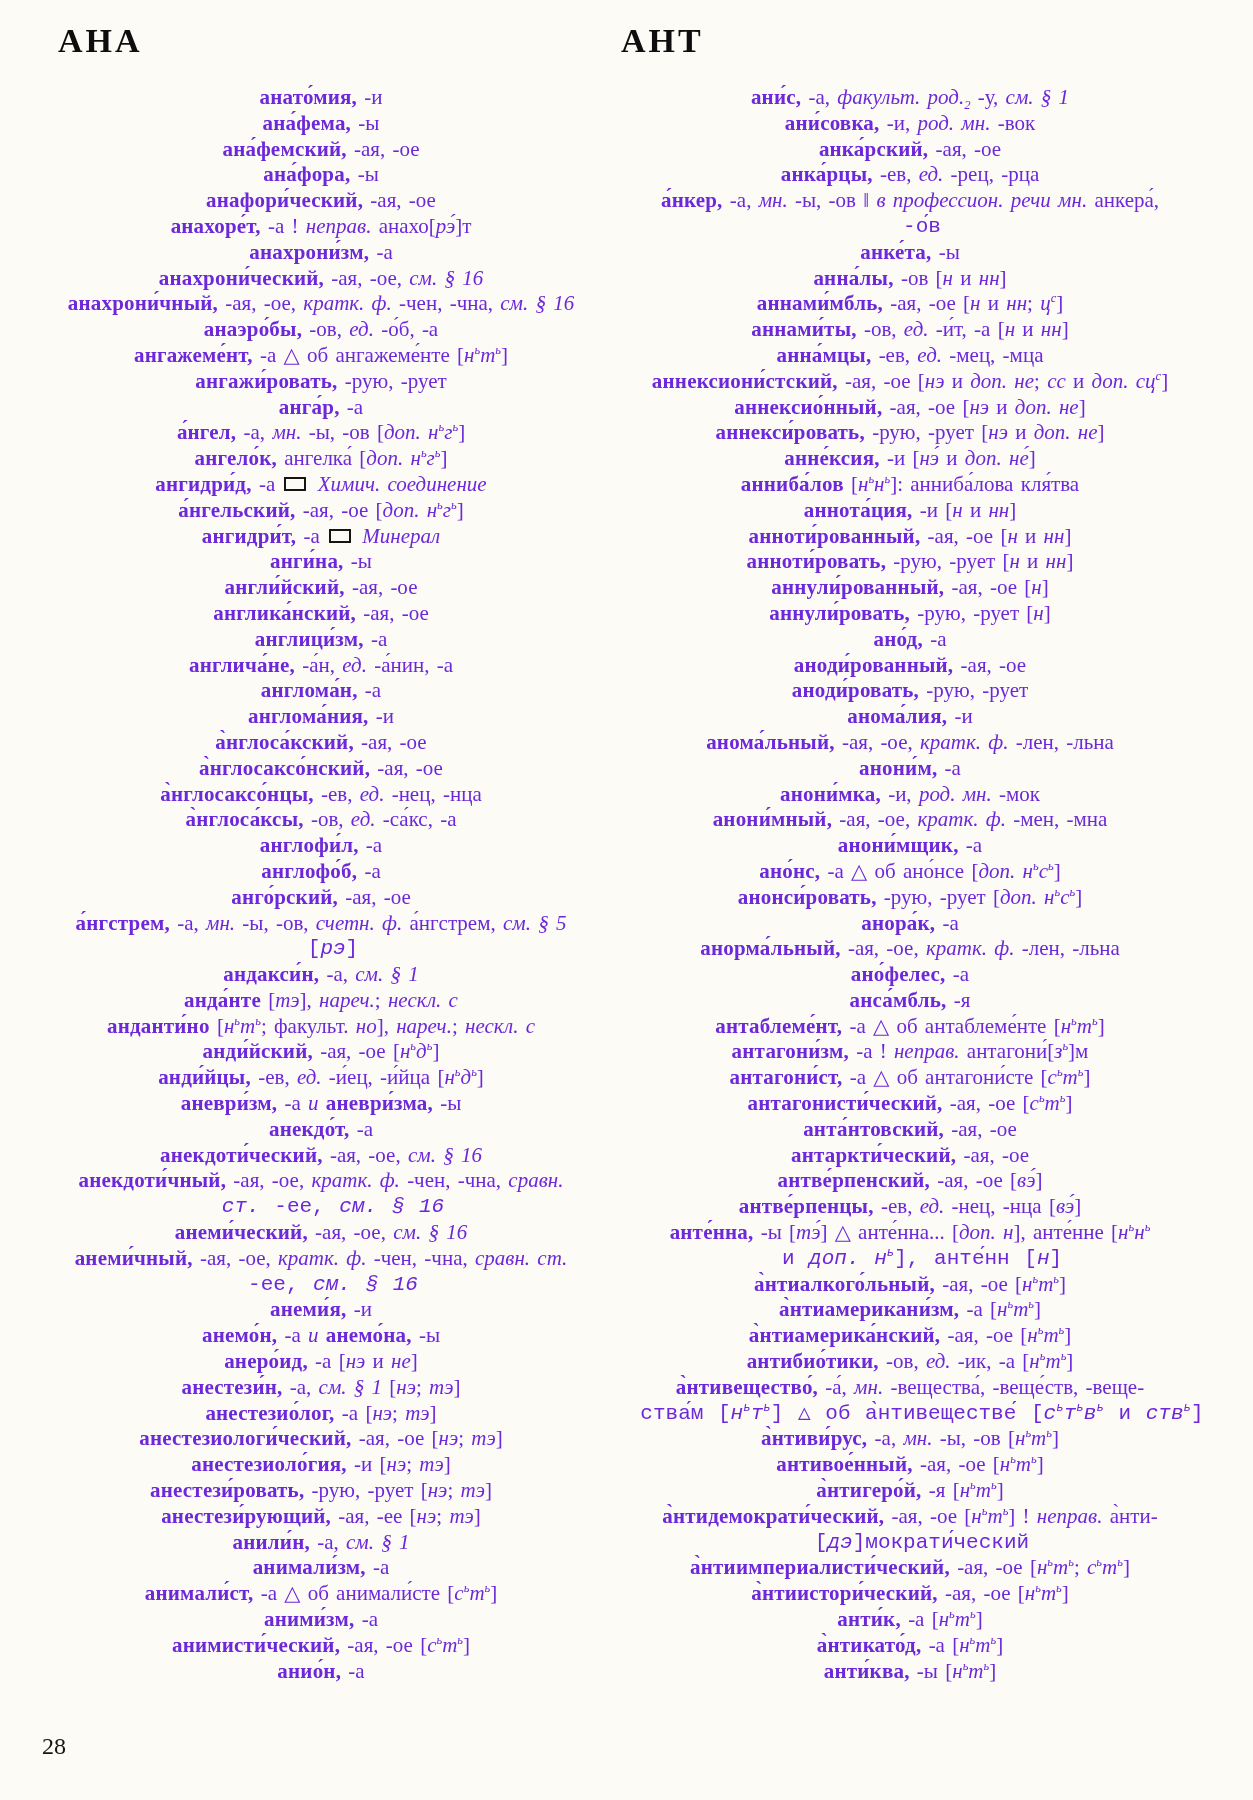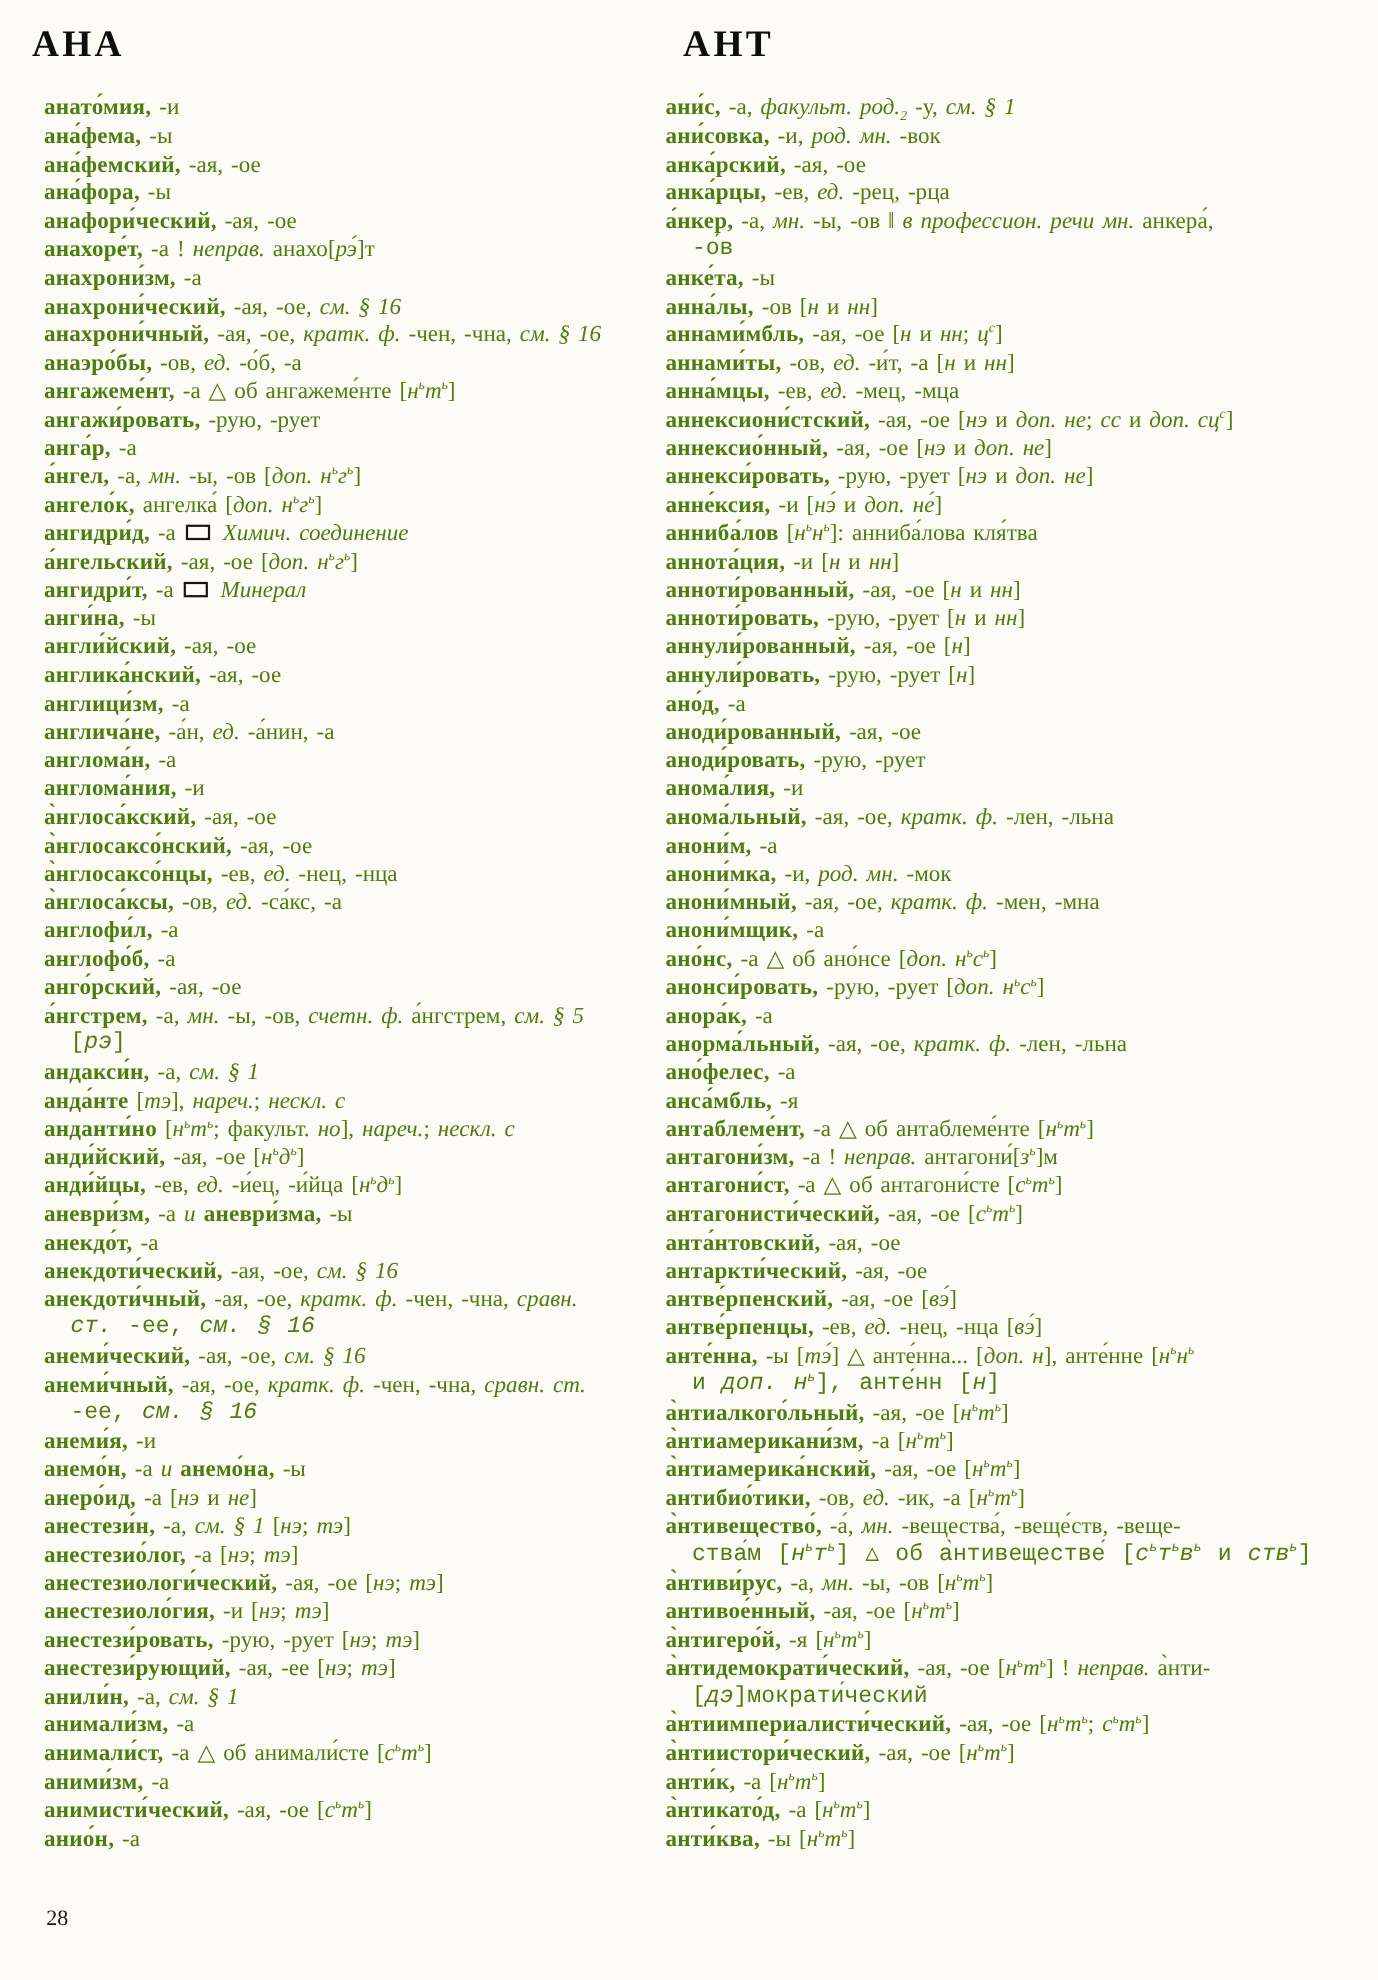--- a/index.html
+++ b/index.html
@@ -13,26 +13,27 @@
     width:1253px; height:1800px;
     background:#fcfbf6;
     color:#151515;
     overflow:hidden;
   }
   .col-header {
     position:absolute; top:22px;
     font-size:34px; font-weight:bold; letter-spacing:3px;
     color:#0e0e0e;
   }
-  #header-left  { left:29px; }
+  #header-left  { left:58px; }
   #header-right { left:621px; }
   .column {
     position:absolute; top:85px;
     font-size:21px; line-height:25.8px;
-    color:#4d7c0f;
+    color:#6d28d9;
+    text-align:center;
   }
   #col-left  { left:40px;  width:562px; }
   #col-right { left:605px; width:610px; }
   .entry { }
   .line { white-space:nowrap; word-spacing:2px; }
   .line.cont { padding-left:24px;font-family:Liberation Mono, monospace; }
   .line b { font-weight:bold; letter-spacing:0.2px; }
   .line i { font-style:italic; }
   .line sup {
     font-style:italic; font-size:12.5px;
@@ -42,21 +43,21 @@
     font-style:italic; font-size:12.5px;
     vertical-align:sub; line-height:0;
   }
   .rect {
     display:inline-block; width:18px; height:10px;
     border:2px solid #151515; margin:0 4px 0 2px;
     vertical-align:baseline;
   }
   .pageno {
     position:absolute; left:42px; top:1733px;
-    font-size:20px; color:#151515;
+    font-size:24px; color:#151515;
   }
 </style>
 </head>
 <body>
 
 <div class="page">
   <div class="col-header" id="header-left">АНА</div>
   <div class="col-header" id="header-right">АНТ</div>
 
   <div class="column" id="col-left">

